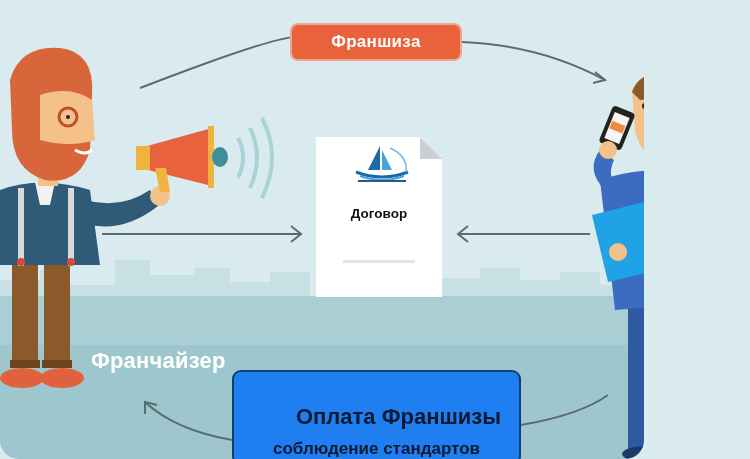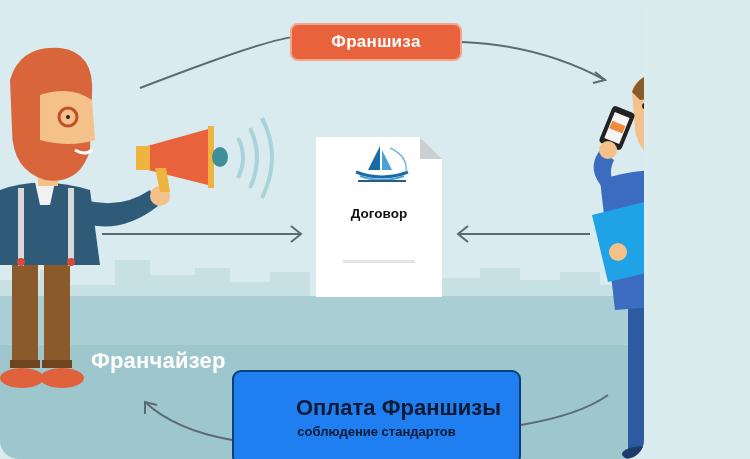--- a/index.html
+++ b/index.html
@@ -34,22 +34,22 @@
     position: absolute; color: #fff; font-weight: bold; font-size: 22px; letter-spacing: 0.2px;
   }
   .label-left { left: 91px; top: 332px; margin-top: 16px; }
   .label-right { left: 474px; top: 332px; }
 
   .badge-bottom {
     position: absolute; left: 232px; top: 370px; width: 289px; height: 95px;
     background: #1f7ef0; border: 2px solid #0b3f7a; border-radius: 9px;
     color: #0a1a33; text-align: center;
   }
-  .badge-bottom .l1 { margin-top: 23px; font-weight: bold; font-size: 22px; line-height: 26px; padding-left: 44px; }
-  .badge-bottom .l2 { font-weight: bold; font-size: 13px; line-height: 22px; }
+  .badge-bottom .l1 { margin-top: 32px; font-weight: bold; font-size: 22px; line-height: 26px; padding-left: 44px; }
+  .badge-bottom .l2 { font-weight: bold; font-size: 17px; line-height: 22px; margin-top: 8px; }
 </style>
 </head>
 <body>
 
 <div class="scene">
   <div class="sky"></div>
 
   <svg class="skyline" viewBox="0 0 750 60" width="750" height="60">
     <path d="M0 60 V30 H40 V20 H70 V35 H115 V10 H150 V25 H195 V18 H230 V32 H270 V22 H310 V60 Z" fill="#c6e0e4"></path>
     <path d="M440 60 V28 H480 V18 H520 V30 H560 V22 H600 V35 H640 V25 H690 V30 H750 V60 Z" fill="#c6e0e4"></path>

